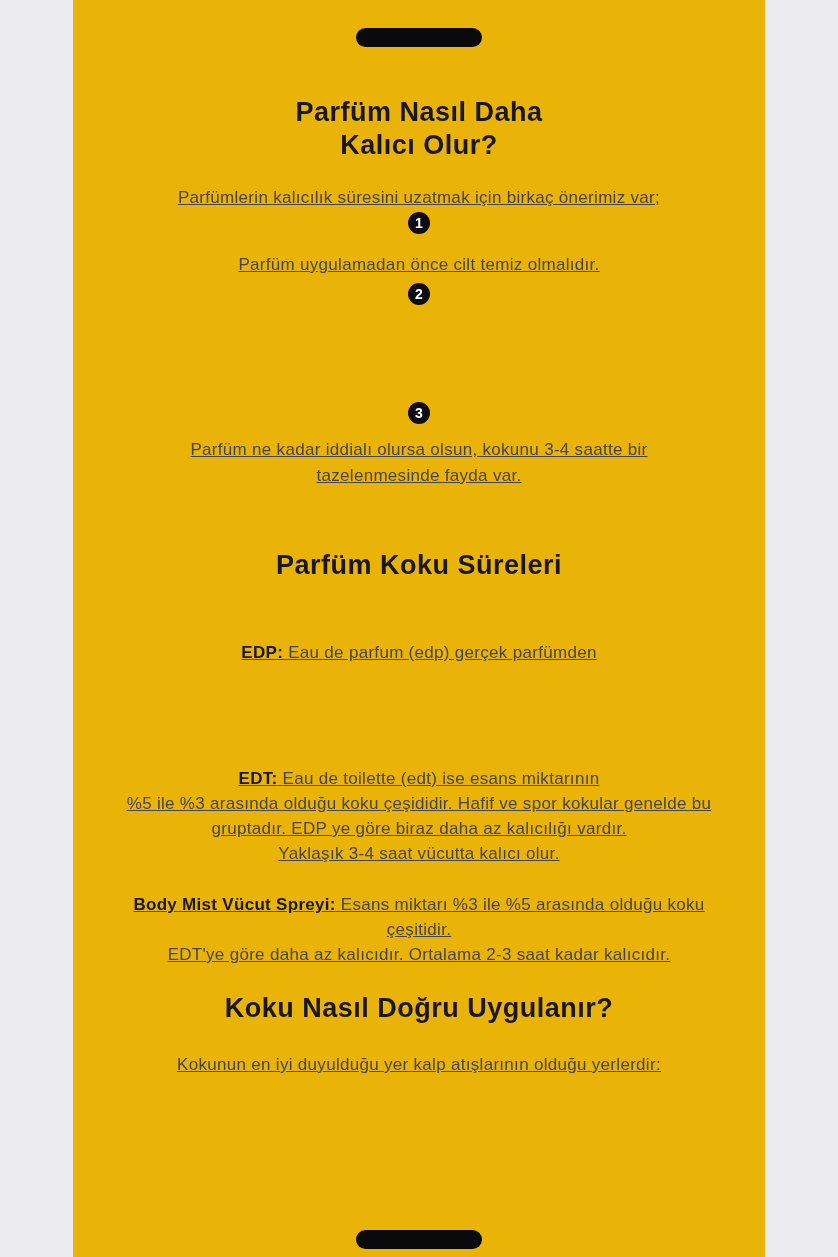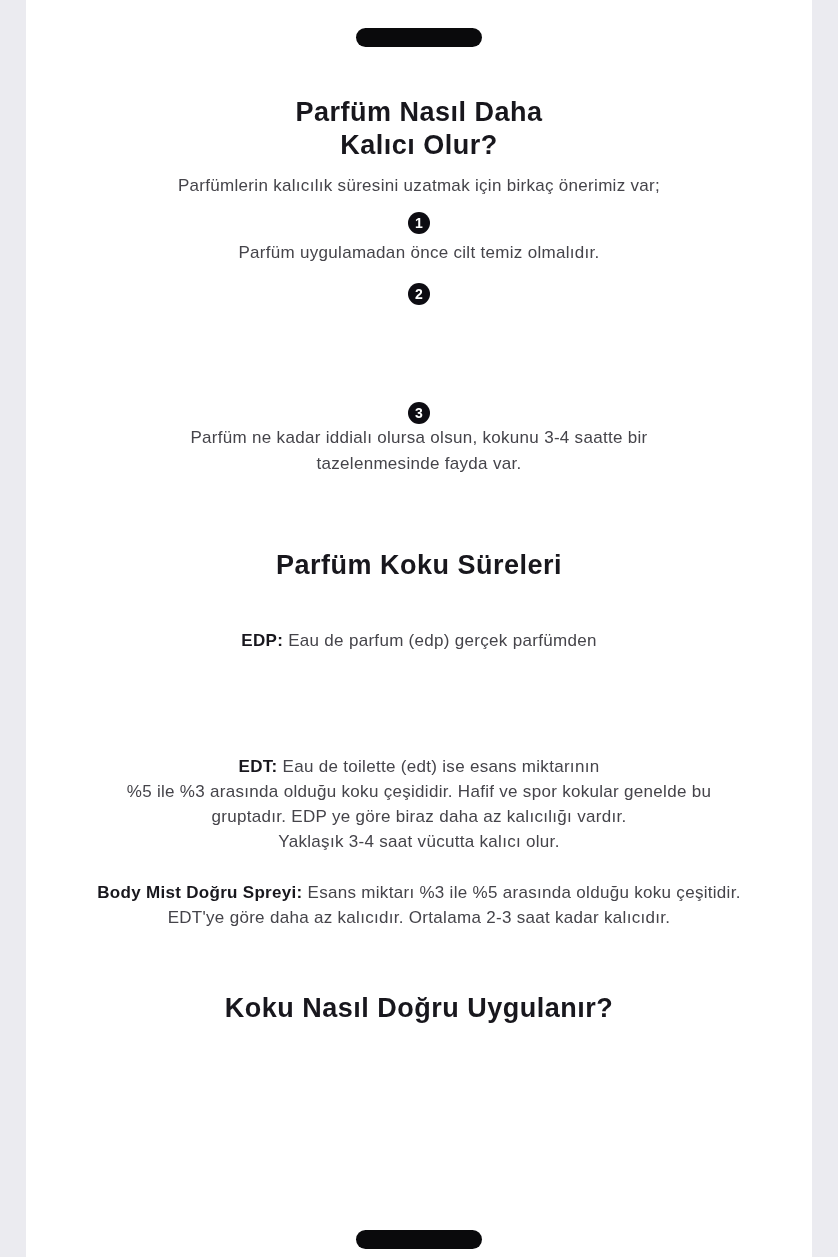--- a/index.html
+++ b/index.html
@@ -2,24 +2,24 @@
 <html><head>
 <meta charset="utf-8">
 <style>
   html, body { margin: 0; padding: 0; }
   body {
     font-family: "Liberation Sans", "DejaVu Sans", sans-serif;
     background: #ebebf0;
   }
   .page {
     position: relative;
-    width: 786px;
+    width: 692px;
     height: 1257px;
     margin: 0 auto;
-    background: #ffffff;
+    background: #eab308;
     overflow: hidden;
   }
   .pill {
     position: absolute;
     left: 50%;
     transform: translateX(-50%);
     width: 126px;
     height: 19px;
     border-radius: 10px;
     background: #0a0a0c;
@@ -36,27 +36,28 @@
     font-size: 27px;
     line-height: 33px;
     font-weight: 700;
     letter-spacing: 0.5px;
     color: #18171d;
   }
   .t {
     position: absolute;
     left: 30px;
     right: 30px;
-    margin: 0;
+    margin: 12px;
     text-align: center;
     white-space: pre-line;
     font-size: 17px;
     line-height: 25px;
     letter-spacing: 0.3px;
     color: #45444a;
+    text-decoration: underline;
   }
   .lh26 { line-height: 26px; }
   .num {
     position: absolute;
     left: 50%;
     transform: translateX(-50%);
     width: 22px;
     height: 22px;
     border-radius: 50%;
     background: #0d0c12;
@@ -103,22 +104,23 @@
     <span class="line"><b class="lead">EDP:</b> <span>Eau de parfum (edp) gerçek parfümden</span></span>
   </p>
 
   <p class="t" style="top:729px">
     <span class="line"><b class="lead">EDT:</b> <span>Eau de toilette  (edt) ise esans miktarının</span></span><span class="multi">%5 ile %3 arasında olduğu koku çeşididir. Hafif ve spor kokular genelde bu
 gruptadır. EDP ye göre biraz daha az kalıcılığı vardır.
 Yaklaşık 3-4 saat vücutta kalıcı olur.</span>
   </p>
 
   <p class="t" style="top:855px">
-    <span class="line"><b class="lead">Body Mist Doğru Spreyi:</b> <span>Esans miktarı %3 ile %5 arasında olduğu koku çeşitidir.</span></span><span class="multi">EDT'ye göre daha az kalıcıdır. Ortalama 2-3 saat kadar kalıcıdır.</span>
+    <span class="line"><b class="lead">Body Mist Vücut Spreyi:</b> <span>Esans miktarı %3 ile %5 arasında olduğu koku çeşitidir.</span></span><span class="multi">EDT'ye göre daha az kalıcıdır. Ortalama 2-3 saat kadar kalıcıdır.</span>
   </p>
 
   <h2 class="h" style="top:992px">Koku Nasıl Doğru Uygulanır?</h2>
 
+  <p class="t" style="top:1040px">Kokunun en iyi duyulduğu yer kalp atışlarının olduğu yerlerdir:</p>
 
 
   <div class="pill pill-bottom"></div>
 
 </div>
 
 </body></html>

